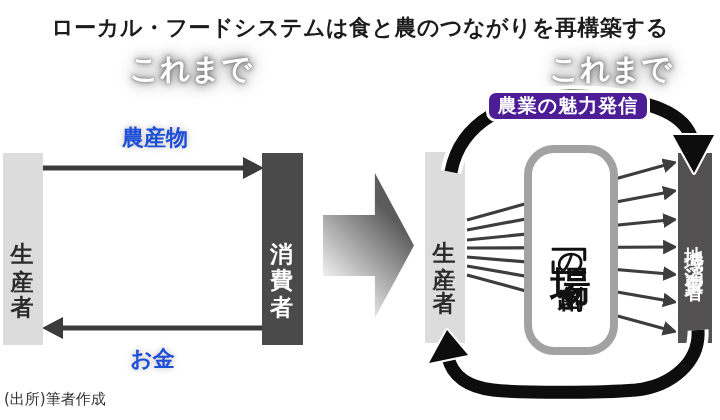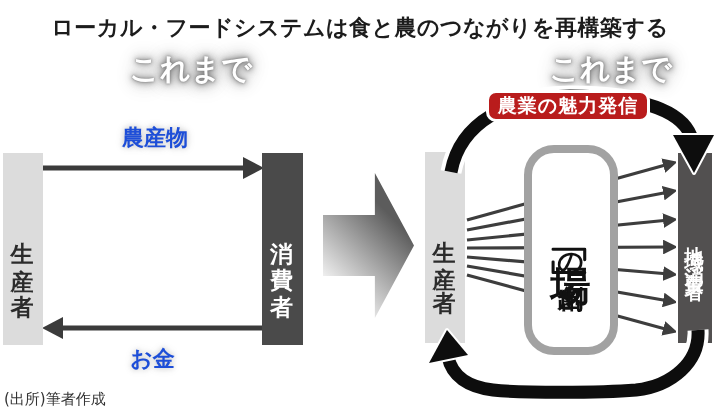--- a/index.html
+++ b/index.html
@@ -55,21 +55,21 @@
   .place-box{
     left:524px;top:145px;width:94px;height:210px;box-sizing:border-box;
     background:#fff;border:8px solid #a2a2a2;border-radius:30px;z-index:3;
     display:flex;align-items:center;justify-content:center;
   }
   .place-text{writing-mode:vertical-rl;text-orientation:mixed;margin:0;color:#111;line-height:1;}
   .place-main{font-size:40px;font-weight:600;}
   .place-sub{font-size:26px;font-weight:600;}
   
   .banner{
-    background:#b91c1c;color:#fff;border:3px solid #fff;border-radius:10px;
+    background:#4c1d95;color:#fff;border:3px solid #fff;border-radius:10px;
     font-weight:bold;text-align:center;z-index:4;box-sizing:border-box;
     display:flex;align-items:center;justify-content:center;
   }
   .banner.top{left:486px;top:90px;width:164px;height:32px;font-size:19px;letter-spacing:1px;}
   .banner.bottom{left:496px;top:375px;width:156px;height:30px;font-size:19px;letter-spacing:2px;}
   
   .svg-under{left:0;top:0;z-index:1;}
   .svg-over{left:0;top:0;z-index:3;pointer-events:none;}
   
   .source{left:4px;top:390px;font-size:15px;color:#333;z-index:2;}

